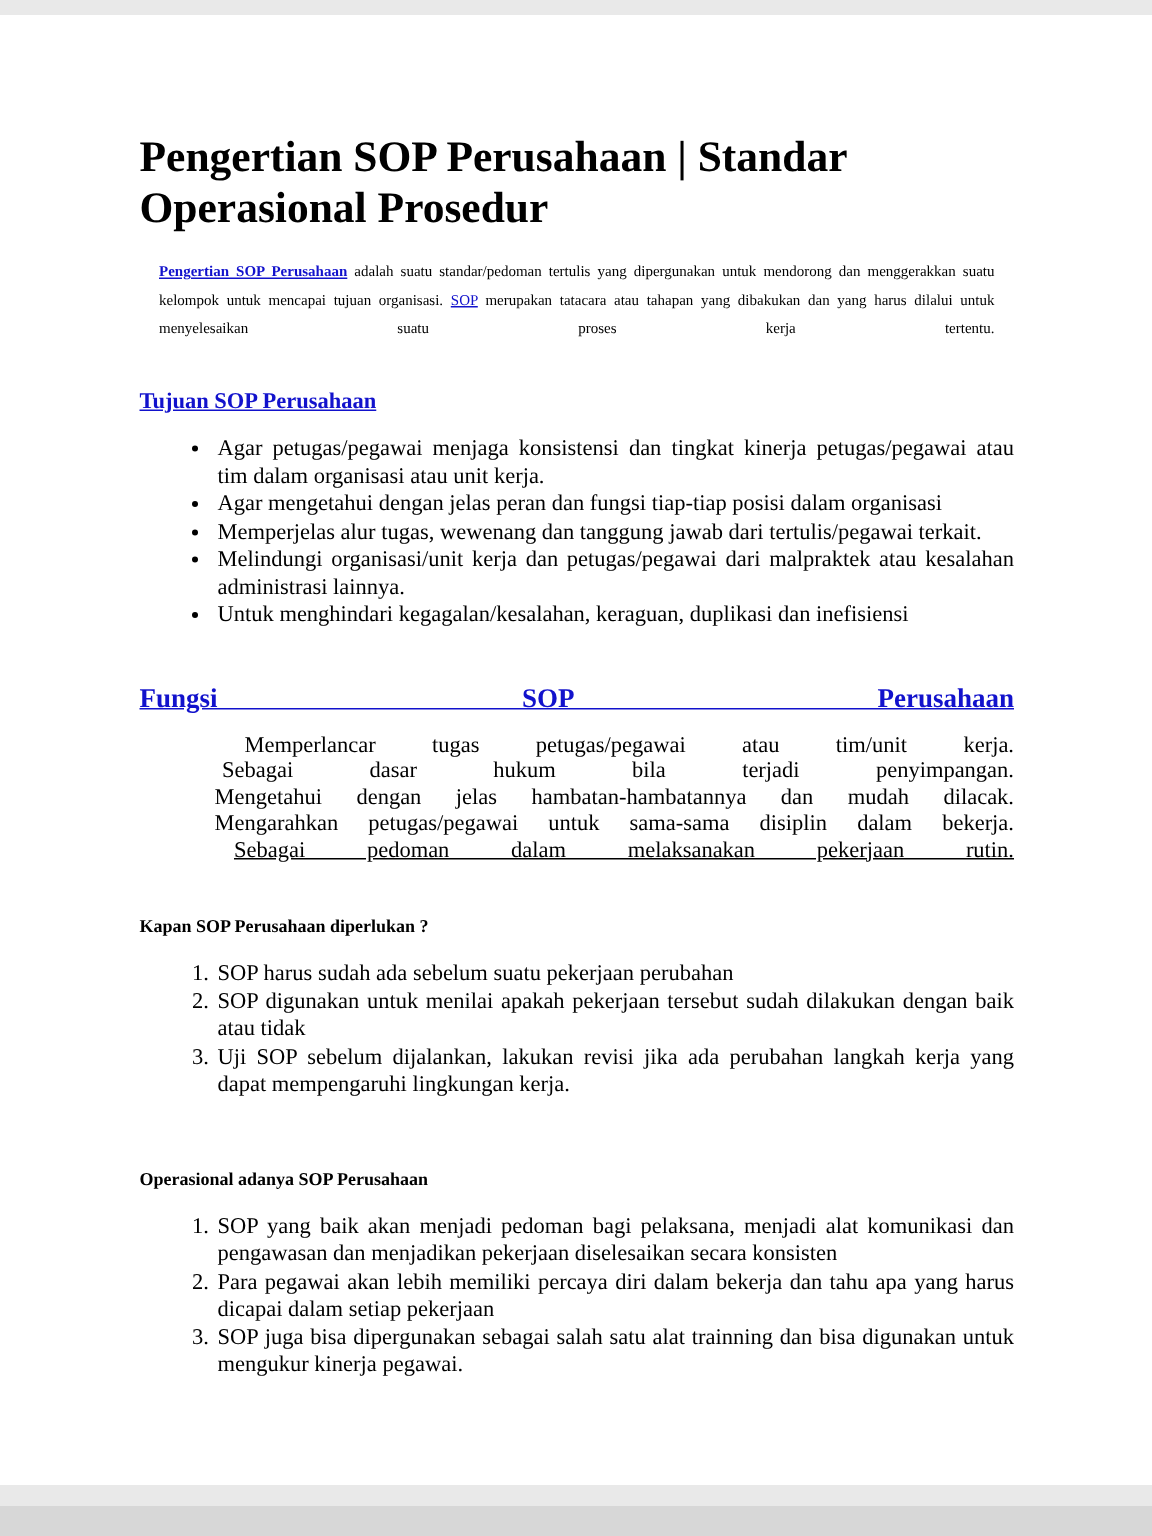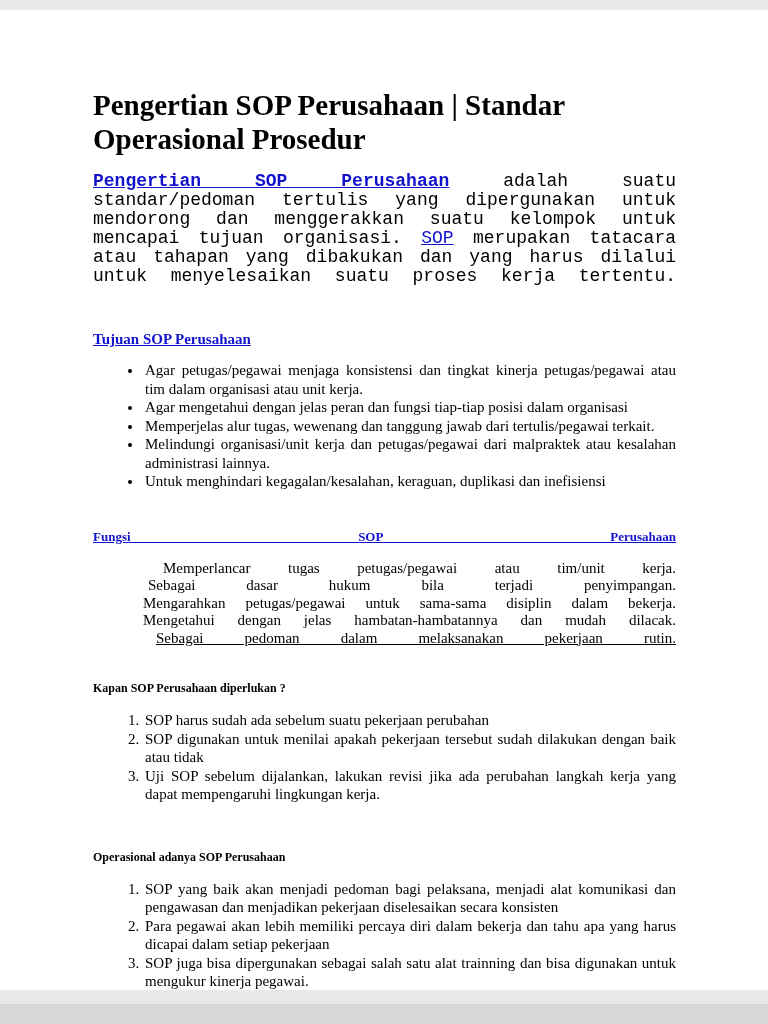--- a/index.html
+++ b/index.html
@@ -22,36 +22,36 @@
     width: 768px; height: 20px;
     background: var(--bottom_strip, #d7d7d7);
   }
   .content { padding: 78px 92px 0 93px; }
 
   h1.title {
     font-size: 29px; line-height: 34px; font-weight: bold;
     margin: 0 0 16px 0;
   }
   .para {
-    font-size: 18px; line-height: 19px;
-    text-align: justify; margin: 0; font-family: Liberation Mono, monospace;
+    font-size: 10px; line-height: 19px;
+    text-align: justify; margin: 13px;
   }
   .justify-last { text-align: justify; text-align-last: justify; }
   a.link { color: var(--link, #1212cc); text-decoration: underline; cursor: pointer; }
   .bold { font-weight: bold; }
 
-  .section-link-heading { font-size: 15px; line-height: 19px; margin-top: 44px; }
+  .section-link-heading { font-size: 15px; line-height: 19px; margin-top: 30px; }
 
   ul.tujuan { margin: 12px 0 0 0; padding: 0 0 0 50px; list-style: disc outside; }
   ul.tujuan li, ol.num li {
     font-size: 15px; line-height: 18.5px;
     text-align: justify; padding-left: 2px;
   }
 
-  .fungsi-heading { margin-top: 36px; font-size: 13px; line-height: 19px; }
+  .fungsi-heading { margin-top: 36px; font-size: 18px; line-height: 19px; }
 
   .fungsi-lines { margin: 14px 0 0 30px; }
   .f-line { font-size: 15px; line-height: 17.5px; text-align: justify; text-align-last: justify; margin-left: 20px; }
   .f-line:nth-child(1) { padding-left: 20px; }
   .f-line:nth-child(2) { padding-left: 5px; }
   .f-line:nth-child(5) { padding-left: 13px; text-decoration: underline; }
 
   h2.sub { font-size: 12px; line-height: 19px; font-weight: bold; margin: 32px 0 0 0; }
   h2.sub.keuntungan { margin-top: 44px; }
 
@@ -76,22 +76,22 @@
         <li>Memperjelas alur tugas, wewenang dan tanggung jawab dari tertulis/pegawai terkait.</li>
         <li>Melindungi organisasi/unit kerja dan petugas/pegawai dari malpraktek atau kesalahan administrasi lainnya.</li>
         <li>Untuk menghindari kegagalan/kesalahan, keraguan, duplikasi dan inefisiensi</li>
       </ul>
 
       <div class="fungsi-heading justify-last"><a class="link bold" href="#">Fungsi SOP Perusahaan</a></div>
 
       <div class="fungsi-lines">
         <div class="f-line">Memperlancar tugas petugas/pegawai atau tim/unit kerja.</div>
         <div class="f-line">Sebagai dasar hukum bila terjadi penyimpangan.</div>
+        <div class="f-line">Mengetahui dengan jelas hambatan-hambatannya dan mudah dilacak.</div>
         <div class="f-line">Mengarahkan petugas/pegawai untuk sama-sama disiplin dalam bekerja.</div>
-        <div class="f-line">Mengetahui dengan jelas hambatan-hambatannya dan mudah dilacak.</div>
         <div class="f-line">Sebagai pedoman dalam melaksanakan pekerjaan rutin.</div>
       </div>
 
       <h2 class="sub">Kapan SOP Perusahaan diperlukan ?</h2>
 
       <ol class="num">
         <li>SOP harus sudah ada sebelum suatu pekerjaan perubahan</li>
         <li>SOP digunakan untuk menilai apakah pekerjaan tersebut sudah dilakukan dengan baik atau tidak</li>
         <li>Uji SOP sebelum dijalankan, lakukan revisi jika ada perubahan langkah kerja yang dapat mempengaruhi lingkungan kerja.</li>
       </ol>

